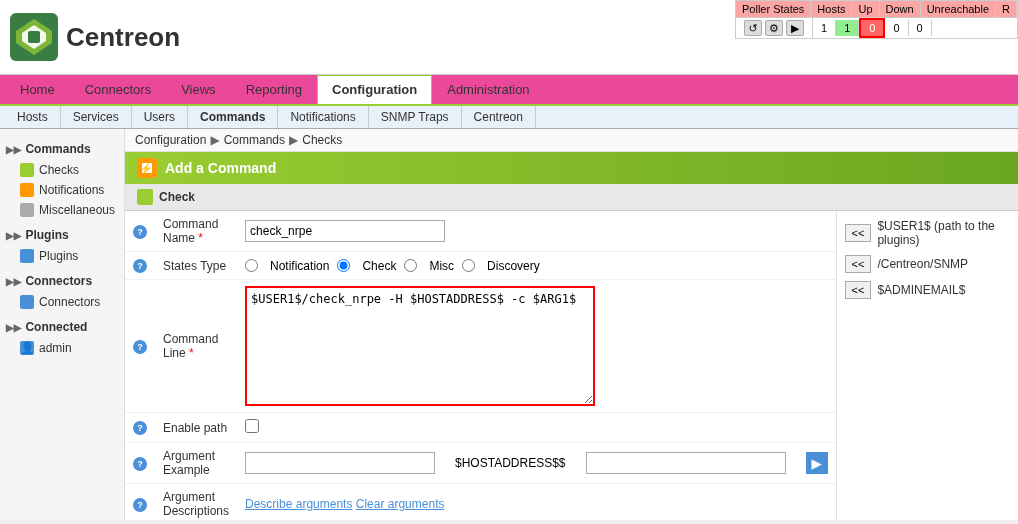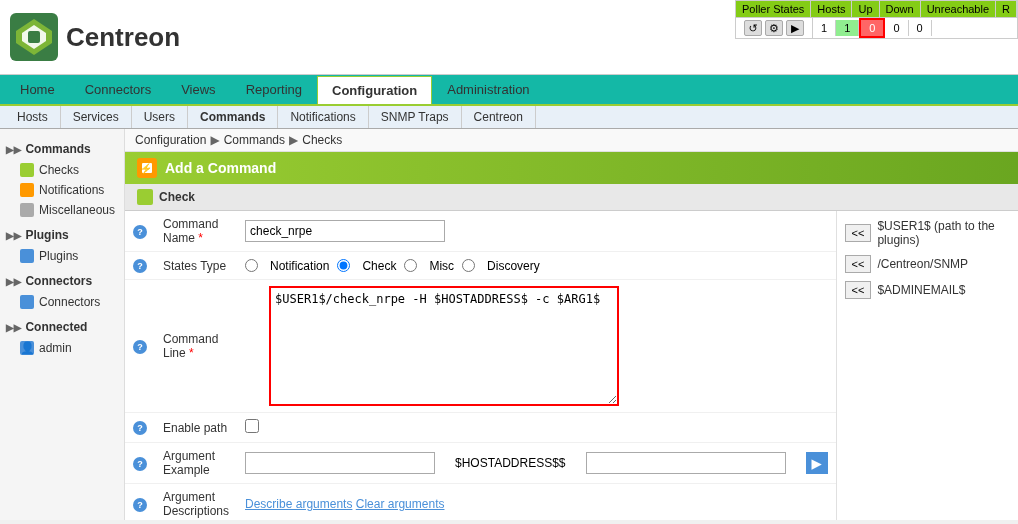--- a/index.html
+++ b/index.html
@@ -4,30 +4,30 @@
   <style>
     * { margin: 0; padding: 0; box-sizing: border-box; }
     body { font-family: Arial, sans-serif; font-size: 12px; background: #f0f0f0; width: 1018px; height: 524px; overflow: hidden; }
 
     
     #header { background: #fff; height: 75px; display: flex; align-items: center; padding: 0 10px; border-bottom: 1px solid #ccc; position: relative; }
     #logo { display: flex; align-items: center; gap: 8px; }
     #logo-icon { width: 48px; height: 48px; }
     #logo-text { font-size: 26px; font-weight: bold; color: #333; }
     #poller-panel { position: absolute; right: 0; top: 0; display: flex; flex-direction: column; font-size: 11px; }
-    #poller-header { display: flex; background: #84cc16; border: 1px solid #ccc; }
+    #poller-header { display: flex; background: #fca5a5; border: 1px solid #ccc; }
     #poller-header span { padding: 2px 6px; border-right: 1px solid #ccc; white-space: nowrap; }
     #poller-row { display: flex; background: #fff; border: 1px solid #ccc; border-top: none; align-items: center; }
     #poller-row .cell { padding: 2px 8px; border-right: 1px solid #ccc; text-align: center; display: flex; align-items: center; justify-content: center; gap: 4px; }
     #poller-row .cell.up { background: #90ee90; }
     #poller-row .cell.down { background: #ff6666; color: #fff; border: 2px solid red; }
     .poller-icon { width: 18px; height: 16px; background: #ddd; border: 1px solid #aaa; display: inline-flex; align-items: center; justify-content: center; border-radius: 2px; }
 
     
-    #main-nav { background: #14b8a6; border-bottom: 2px solid #9acd32; display: flex; padding: 0 5px; align-items: center; }
+    #main-nav { background: #ec4899; border-bottom: 2px solid #9acd32; display: flex; padding: 0 5px; }
     .main-nav-item { padding: 6px 14px; cursor: pointer; font-size: 13px; color: #333; border: 1px solid transparent; }
     .main-nav-item.active { background: #fff; border: 1px solid #9acd32; border-bottom: none; color: #333; font-weight: bold; }
 
     
     #sub-nav { background: #e8f0f8; border-bottom: 1px solid #aaa; display: flex; padding: 0 5px; }
     .sub-nav-item { padding: 4px 12px; cursor: pointer; font-size: 12px; color: #333; border-right: 1px solid #ccc; }
     .sub-nav-item.active { font-weight: bold; }
 
     
     #content { display: flex; height: calc(524px - 75px - 30px - 28px); }
@@ -56,21 +56,21 @@
     #check-section-title { background: #e8e8e8; padding: 5px 12px; font-weight: bold; color: #333; display: flex; align-items: center; gap: 6px; border-bottom: 1px solid #ccc; }
     .check-icon { width: 16px; height: 16px; background: #9acd32; border-radius: 2px; display: inline-block; }
 
     .form-table { width: 100%; border-collapse: collapse; padding: 0 8px; }
     .form-row { border-bottom: 1px solid #f0f0f0; }
     .form-row td { padding: 6px 8px; vertical-align: middle; }
     .form-row td:first-child { width: 24px; text-align: center; }
     .form-row td:nth-child(2) { width: 160px; font-weight: normal; color: #333; }
     .form-row td:nth-child(2) .required { color: red; }
     .form-input { width: 200px; height: 22px; border: 1px solid #aaa; padding: 2px 4px; font-size: 12px; }
-    .form-input.command-line { width: 350px; height: 120px; border: 2px solid red; padding: 4px; font-size: 12px; resize: vertical; vertical-align: top; margin-left: 24px; }
+    .form-input.command-line { width: 350px; height: 120px; border: 2px solid red; padding: 4px; font-size: 12px; resize: vertical; vertical-align: top; }
     .radio-group { display: flex; align-items: center; gap: 8px; }
     .radio-group label { display: flex; align-items: center; gap: 12px; }
     .help-icon { width: 14px; height: 14px; border-radius: 50%; background: #4a90d9; color: #fff; display: inline-flex; align-items: center; justify-content: center; font-size: 9px; font-weight: bold; cursor: pointer; }
     .checkbox-input { width: 14px; height: 14px; }
 
     
     #right-panel { width: 220px; background: #fff; border-left: 1px solid #e0e0e0; padding: 8px; flex-shrink: 0; }
     .var-row { display: flex; align-items: center; gap: 6px; margin-bottom: 8px; }
     .var-btn { padding: 2px 6px; background: #f0f0f0; border: 1px solid #aaa; cursor: pointer; font-size: 11px; }
     .var-text { font-size: 12px; color: #333; flex: 1; }

